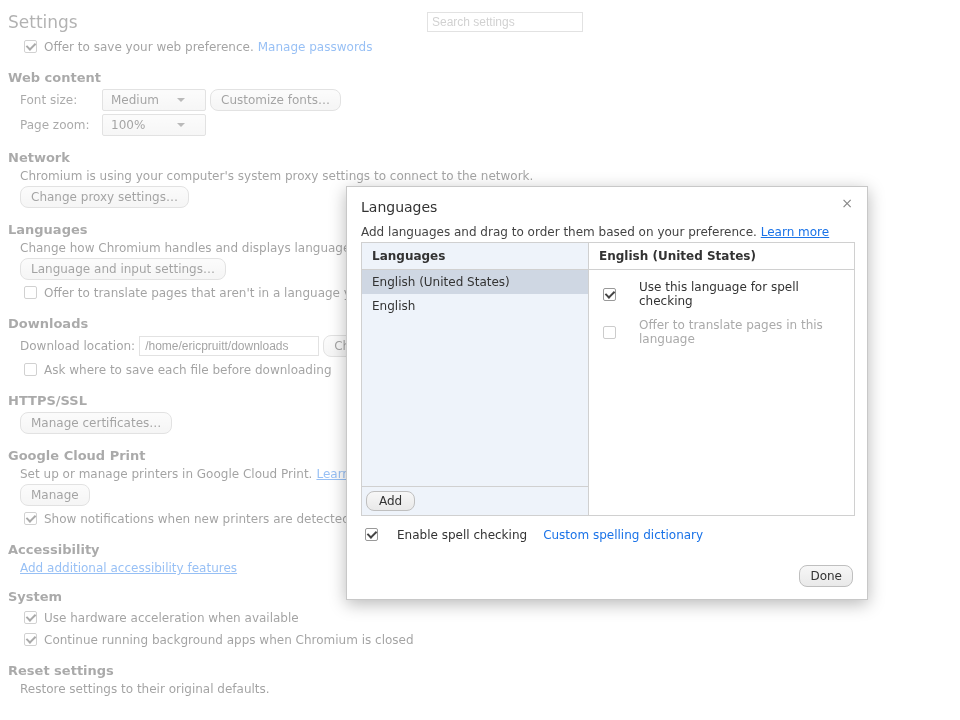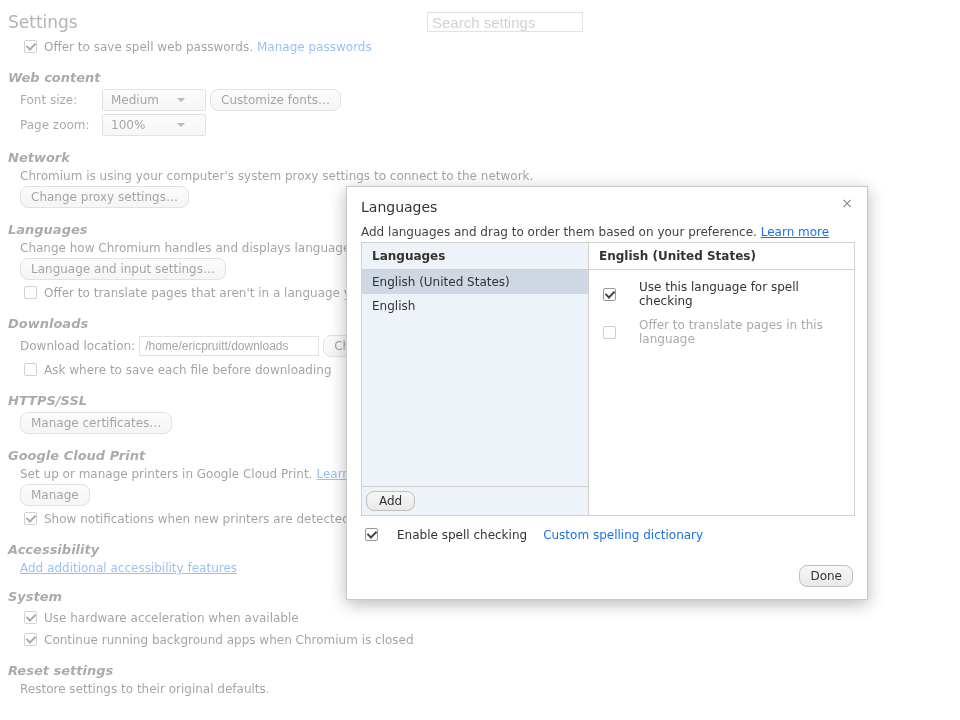--- a/index.html
+++ b/index.html
@@ -27,21 +27,21 @@
     font-size: 17px;
     color: #555;
   }
   .search {
     position: absolute;
     left: 427px;
     top: 12px;
     width: 146px;
     height: 18px;
     border: 1px solid #bfbfbf;
-    font-size: 15px;
+    font-size: 12px;
     padding: 0 4px;
     color: #999;
     background: #fff;
   }
   .search::placeholder { color: #999; }
 
   
   .content {
     padding: 0 8px;
   }
@@ -49,21 +49,20 @@
     margin: 2px 0 3px 12px;
     display: flex;
     align-items: center;
     gap: 4px;
   }
   .section-h {
     font-size: 13px;
     font-weight: bold;
     color: #444;
     margin: 14px 0 4px 0;
-    font-style: italic;
   }
 
   .label-col {
     display: inline-block;
     min-width: 78px;
     color: #444;
   }
   .desc-text { color: #333; }
   .link { color: #1a73e8; text-decoration: underline; cursor: pointer; }
   .link-nound { color: #1a73e8; text-decoration: none; cursor: pointer; }
@@ -260,21 +259,21 @@
 
 <div class="topbar">
   <div class="page-title">Settings</div>
   <input class="search" type="text" placeholder="Search settings" style="">
 </div>
 
 <div class="content">
 
   <div class="row">
     <input type="checkbox" class="cbx" checked="" style="">
-    <span>Offer to save spell web passwords.</span>
+    <span>Offer to save your web preference.</span>
     <span class="link-nound">Manage passwords</span>
   </div>
 
   <div class="section-h">Web content</div>
   <div class="row">
     <span class="label-col">Font size:</span>
     <div class="select">
       <span>Medium</span>
       <span class="caret"></span>
     </div>

